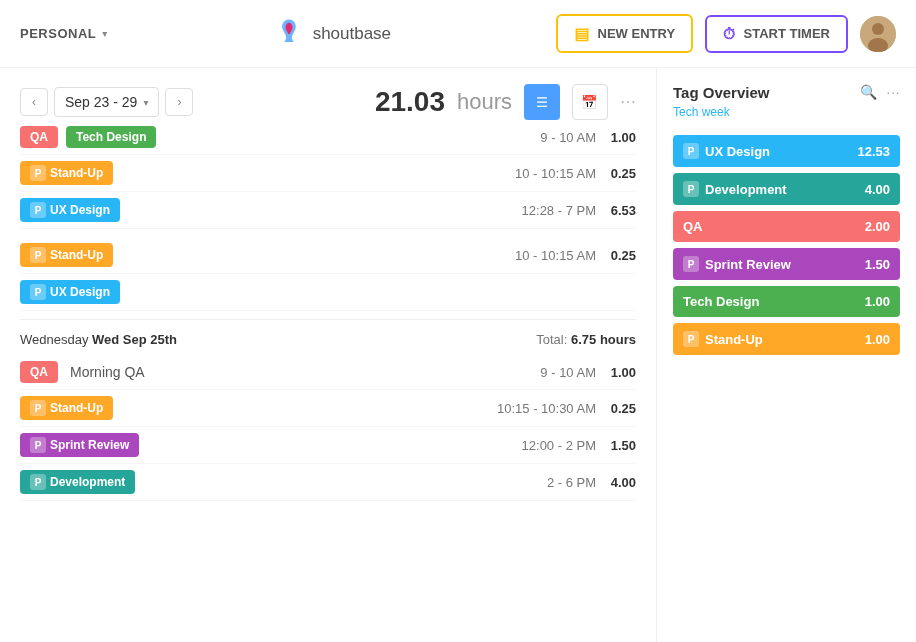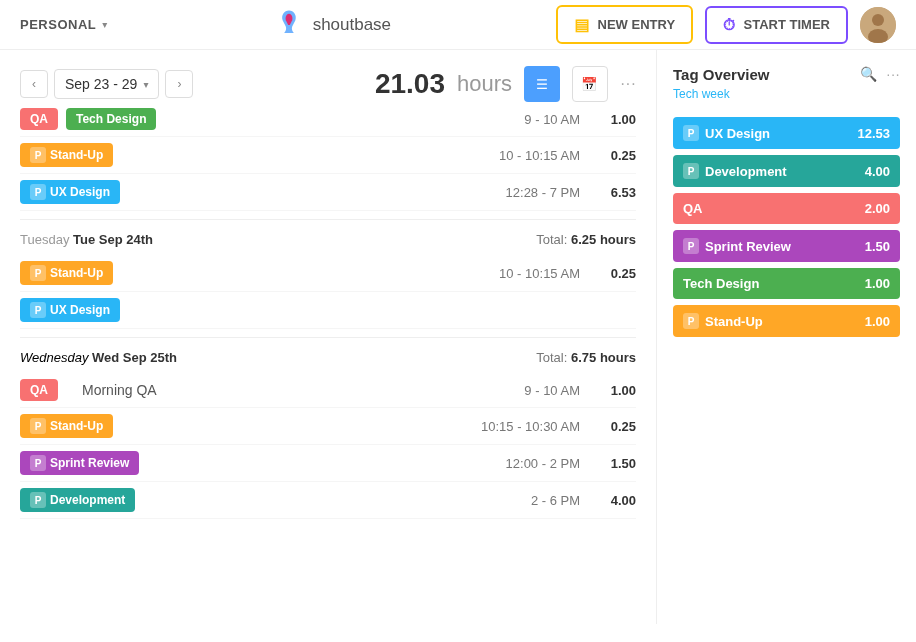--- a/index.html
+++ b/index.html
@@ -1,19 +1,19 @@
 <!DOCTYPE html>
 <html><head>
   <meta charset="utf-8">
   <style>
     * { box-sizing: border-box; margin: 0; padding: 0; }
     body { font-family: -apple-system, BlinkMacSystemFont, 'Segoe UI', sans-serif; background: #fff; color: #333; font-size: 14px; width: 916px; height: 642px; overflow: hidden; }
 
     
-    .header { display: flex; align-items: center; justify-content: space-between; padding: 0 20px; height: 50px; border-bottom: 1px solid #eee; }
+    .header { display: flex; align-items: center; justify-content: space-between; padding: 0 20px; height: 68px; border-bottom: 1px solid #eee; }
     .header-left { display: flex; align-items: center; gap: 6px; }
     .personal-label { font-size: 13px; font-weight: 600; color: #555; letter-spacing: 0.5px; }
     .dropdown-arrow { font-size: 10px; color: #888; }
     .header-center { display: flex; align-items: center; gap: 8px; }
     .logo-icon { width: 32px; height: 32px; }
     .logo-text { font-size: 17px; color: #555; font-weight: 400; }
     .header-right { display: flex; align-items: center; gap: 12px; }
     .btn-new-entry { display: flex; align-items: center; gap: 8px; border: 2px solid #ffc107; border-radius: 6px; padding: 8px 16px; color: #555; font-weight: 600; font-size: 13px; cursor: pointer; background: #fff; }
     .btn-start-timer { display: flex; align-items: center; gap: 8px; border: 2px solid #7c4dff; border-radius: 6px; padding: 8px 16px; color: #555; font-weight: 600; font-size: 13px; cursor: pointer; background: #fff; }
     .avatar { width: 36px; height: 36px; border-radius: 50%; background: #c9a87c; overflow: hidden; display: flex; align-items: center; justify-content: center; }
@@ -35,21 +35,21 @@
     .day-section { margin-bottom: 8px; }
     .day-header { display: flex; justify-content: space-between; align-items: center; padding: 12px 0 8px; border-top: 1px solid #eee; }
     .day-title { font-size: 13px; color: #999; }
     .day-title strong { color: #333; font-weight: 700; }
     .day-total { font-size: 13px; color: #777; }
     .day-total strong { color: #333; }
 
     
     .time-entry { display: flex; align-items: center; justify-content: space-between; padding: 6px 0; border-bottom: 1px solid #f5f5f5; }
     .entry-left { display: flex; align-items: center; gap: 8px; }
-    .entry-right { display: flex; align-items: flex-start; gap: 16px; color: #777; font-size: 13px; }
+    .entry-right { display: flex; align-items: flex-start; gap: 0; color: #777; font-size: 13px; }
     .entry-time { min-width: 120px; text-align: right; }
     .entry-duration { min-width: 40px; text-align: right; font-weight: 600; color: #333; }
 
     
     .tag { display: inline-flex; align-items: center; gap: 4px; border-radius: 4px; padding: 4px 10px; font-size: 12px; font-weight: 600; color: #fff; }
     .tag.qa { background: #f87171; }
     .tag.tech-design { background: #4caf50; }
     .tag.stand-up { background: #ffa726; }
     .tag.ux-design { background: #29b6f6; }
     .tag.sprint-review { background: #ab47bc; }
@@ -173,27 +173,20 @@
           </span>
         </div>
         <div class="entry-right">
           <span class="entry-time">12:28 - 7 PM</span>
           <span class="entry-duration">6.53</span>
         </div>
       </div>
     </div>
 
     <div class="day-section">
-      <div class="day-header">
-        <span class="day-title">
-          <span style="color:#999;">Tuesday </span>
-          <strong>Tue Sep 24th</strong>
-        </span>
-        <span class="day-total">Total: <strong>6.25 hours</strong></span>
-      </div>
 
       <div class="time-entry">
         <div class="entry-left">
           <span class="tag stand-up">
             <span class="tag-p">P</span>
             Stand-Up
           </span>
         </div>
         <div class="entry-right">
           <span class="entry-time">10 - 10:15 AM</span>
@@ -207,30 +200,30 @@
             <span class="tag-p">P</span>
             UX Design
           </span>
         </div>
       </div>
     </div>
 
     <div class="day-section">
       <div class="day-header">
         <span class="day-title">
-          <span style="color:#000000;font-style:italic;">Wednesday </span>
+          <span style="color:#404040;">Wednesday </span>
           <strong>Wed Sep 25th</strong>
         </span>
         <span class="day-total">Total: <strong>6.75 hours</strong></span>
       </div>
 
       <div class="time-entry">
         <div class="entry-left">
           <span class="tag qa">QA</span>
-          <span style="color:#555; margin-left:16px;">Morning QA</span>
+          <span style="color:#555; margin-left:4px;">Morning QA</span>
         </div>
         <div class="entry-right">
           <span class="entry-time">9 - 10 AM</span>
           <span class="entry-duration">1.00</span>
         </div>
       </div>
 
       <div class="time-entry">
         <div class="entry-left">
           <span class="tag stand-up">

